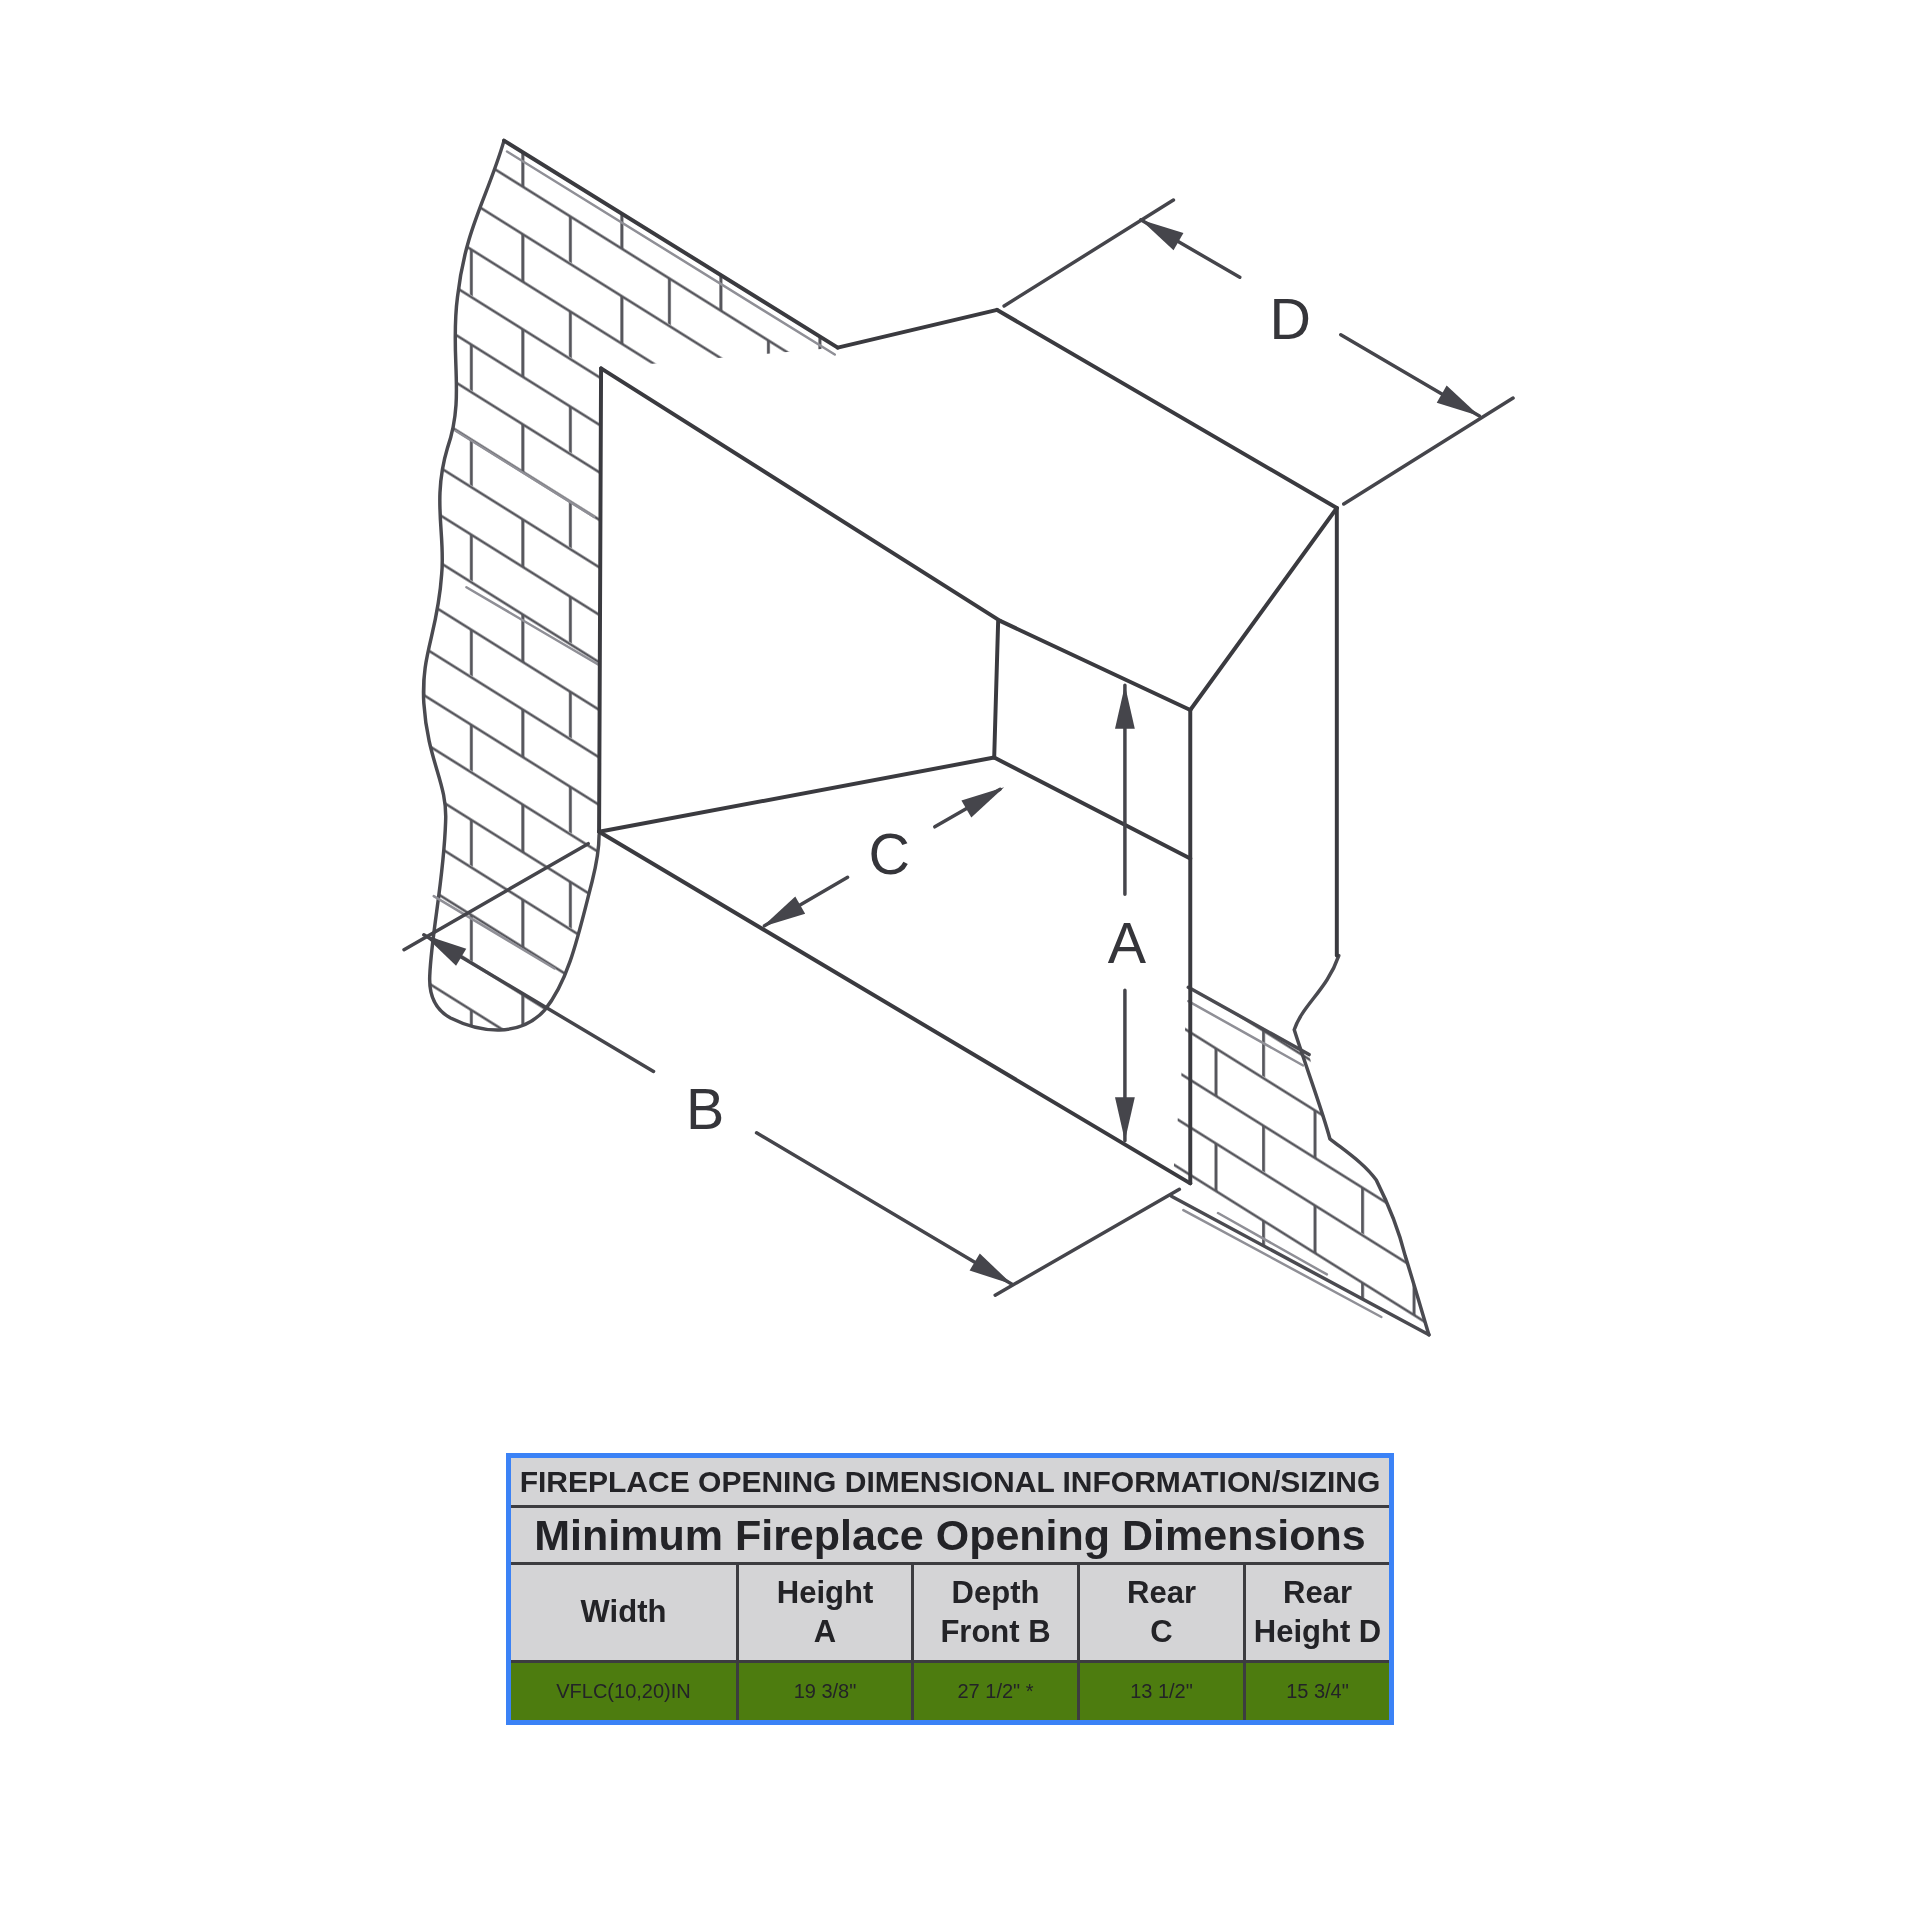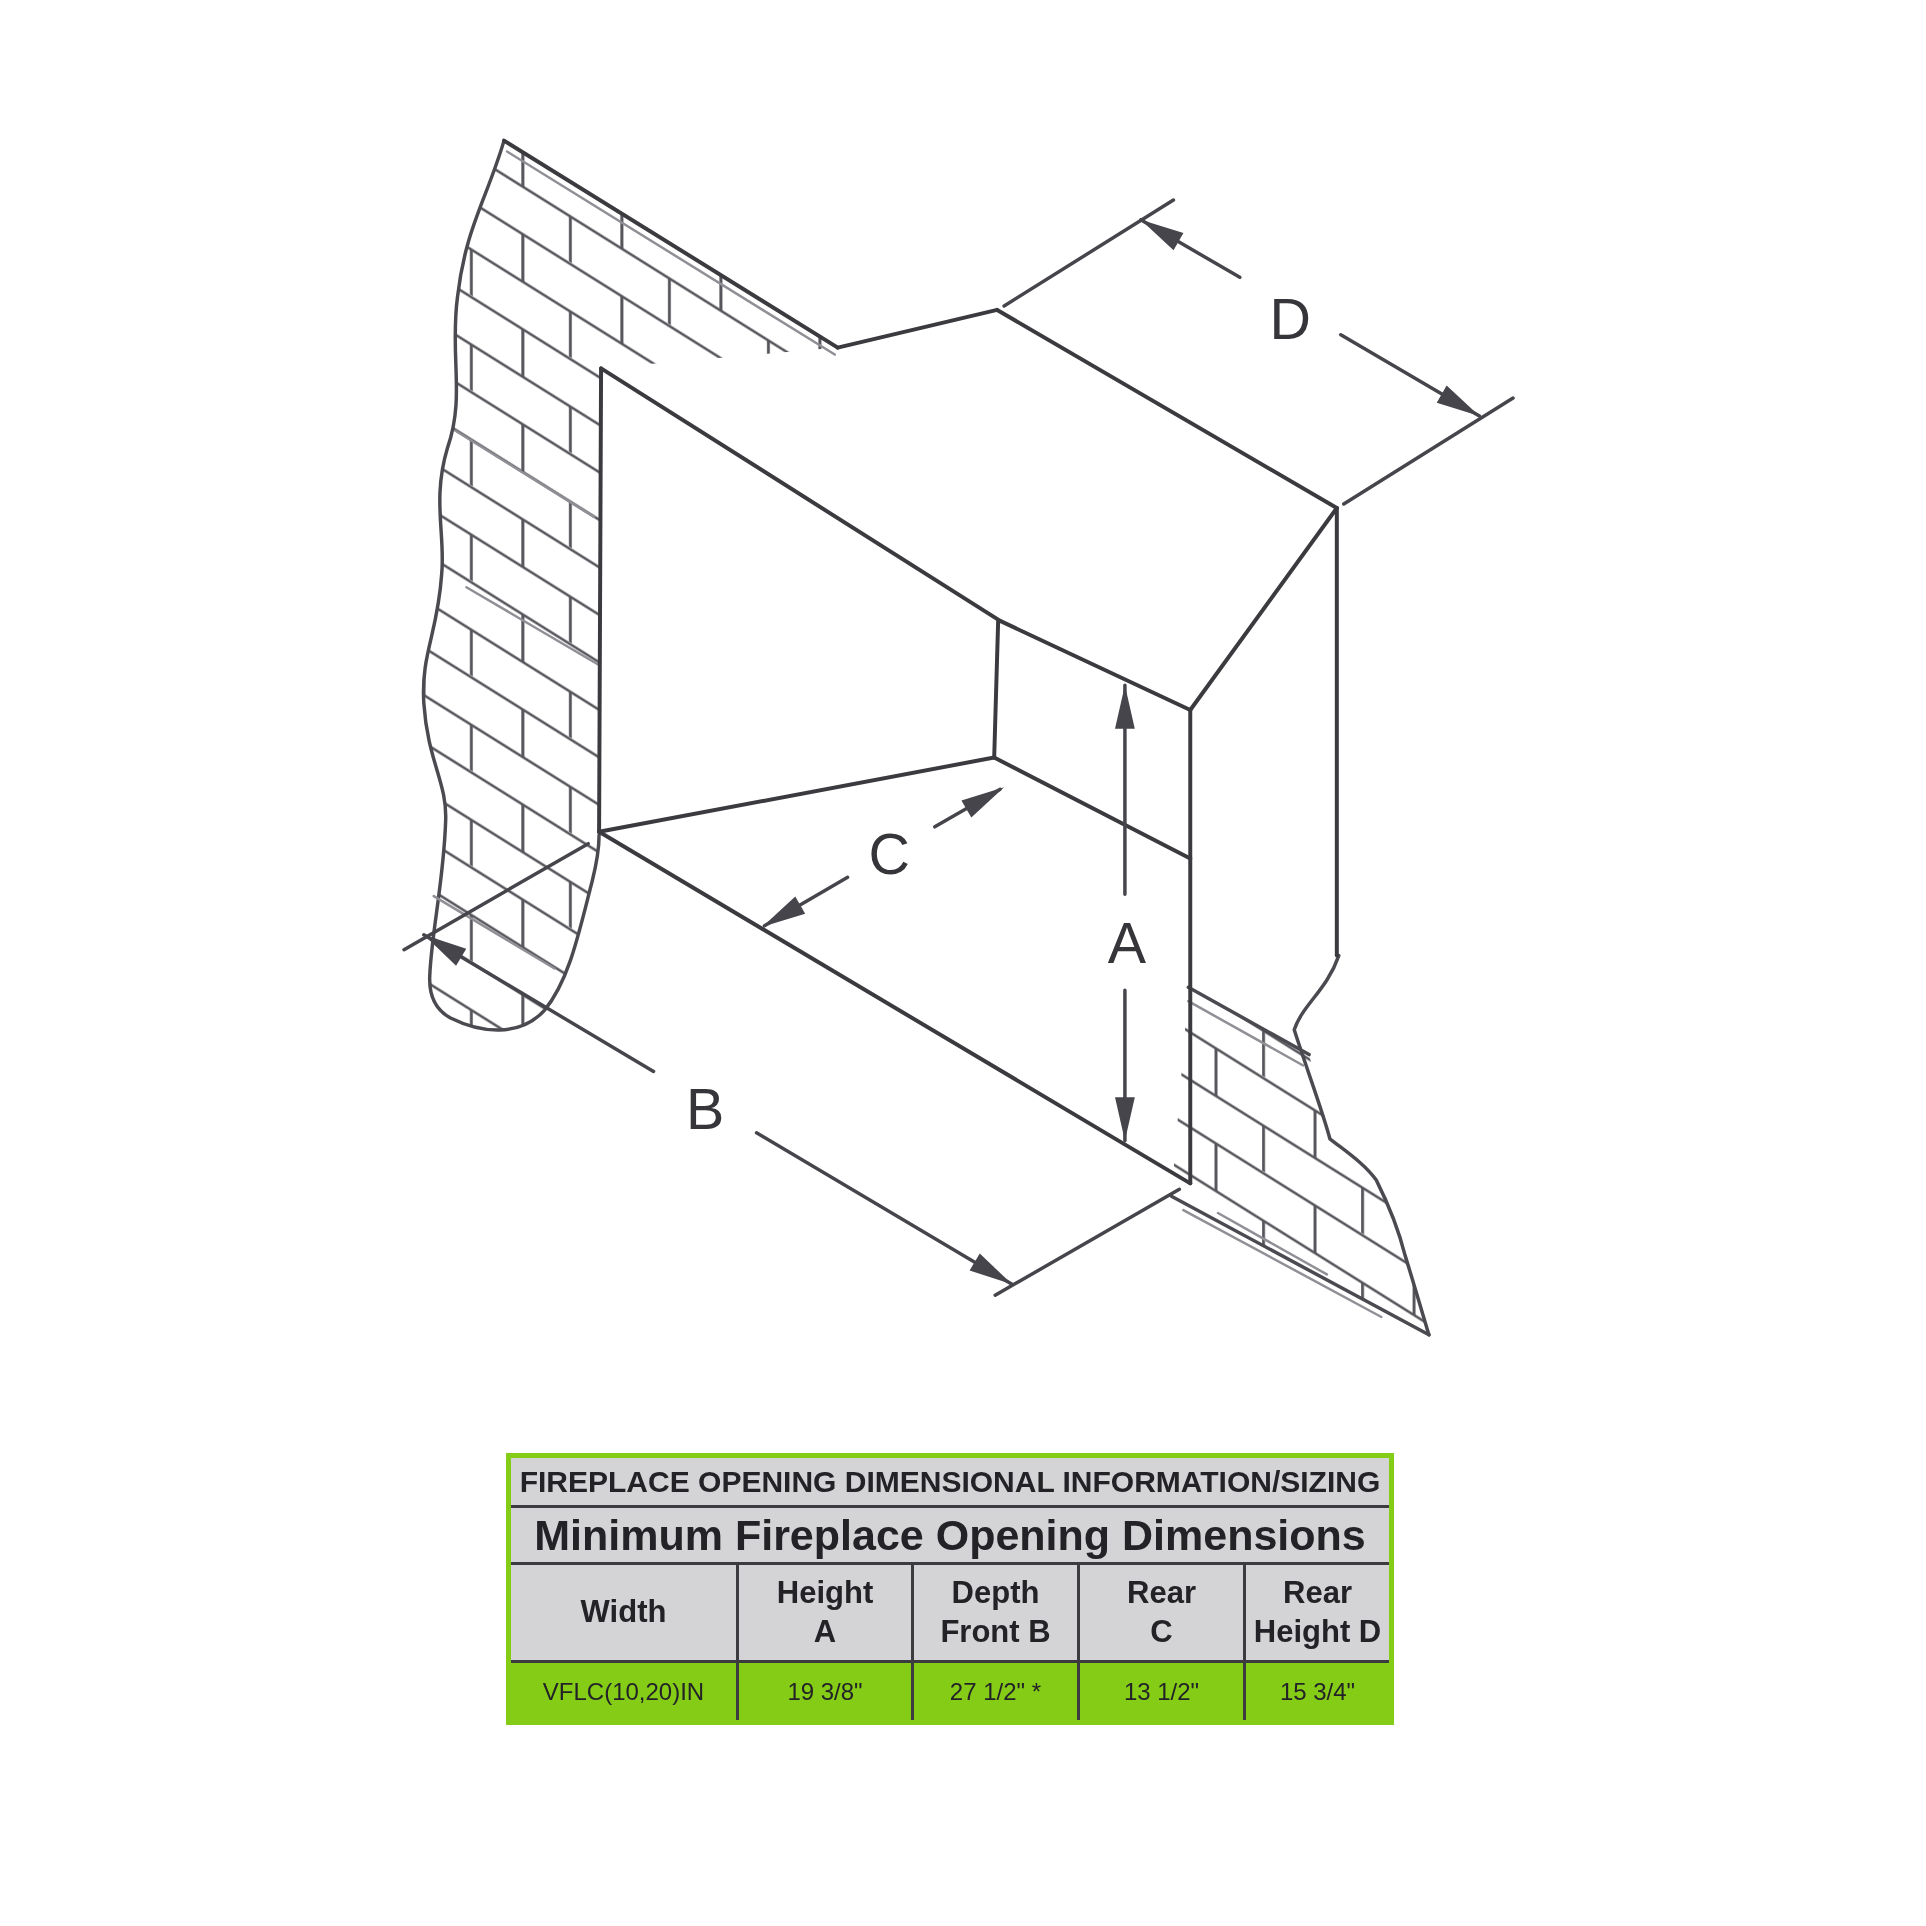--- a/index.html
+++ b/index.html
@@ -3,27 +3,27 @@
 <meta charset="utf-8">
 <style>
   html,body{margin:0;padding:0;background:#ffffff;}
   body{width:1927px;height:1927px;position:relative;overflow:hidden;
        font-family:"Liberation Sans",sans-serif;color:#232327;}
   #diagram{position:absolute;left:0;top:0;width:1927px;height:1927px;}
   .dim-label{font-family:"Liberation Sans",sans-serif;font-size:58px;fill:#35353a;}
   
   #spec-table{position:absolute;left:506px;top:1453px;width:763px;
               border-collapse:collapse;table-layout:fixed;
-              border:5px solid #84cc16;}
+              border:5px solid #3b82f6;}
   #spec-table td,#spec-table th{border:3px solid #3c3c40;text-align:center;
               vertical-align:middle;padding:0 4px;overflow:hidden;}
   .t-title{background:#d4d4d6;font-weight:bold;font-size:30px;height:47px;letter-spacing:0px;}
   .t-subtitle{background:#d4d4d6;font-weight:bold;font-size:43px;height:54px;}
   .t-colhead{background:#d4d4d6;font-weight:bold;font-size:31px;height:95px;line-height:1.25;}
-  .t-cell{background:#84cc16;font-size:24px;height:57px;}
+  .t-cell{background:#4d7c0f;font-size:20px;height:57px;}
   .col-model{width:229px;}
   .col-a{width:175px;}
   .col-b{width:166px;}
   .col-c{width:166px;}
   .col-d{width:147px;}
 </style>
 </head>
 <body>
 
 <svg id="diagram" viewBox="0 0 1946 1946" xmlns="http://www.w3.org/2000/svg">

